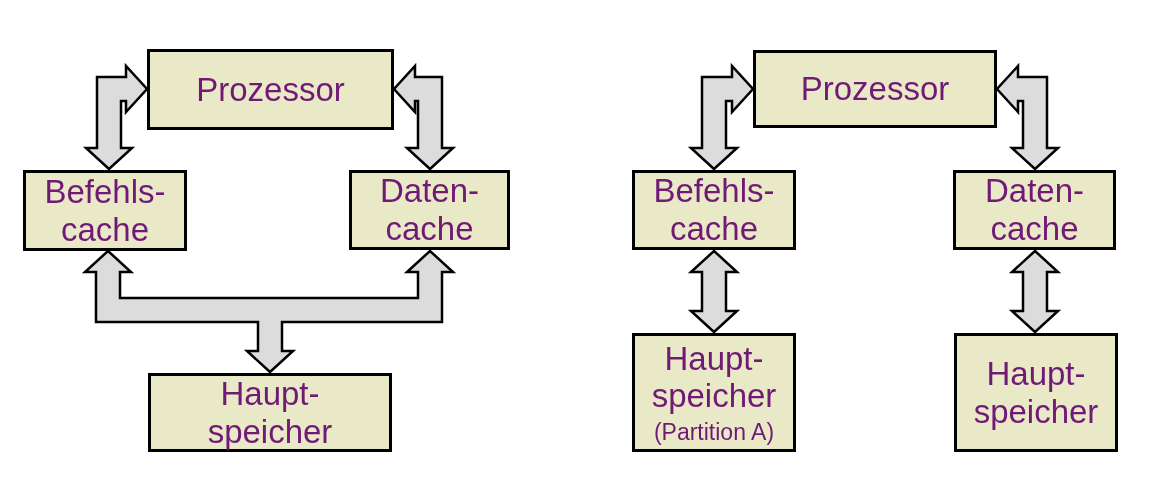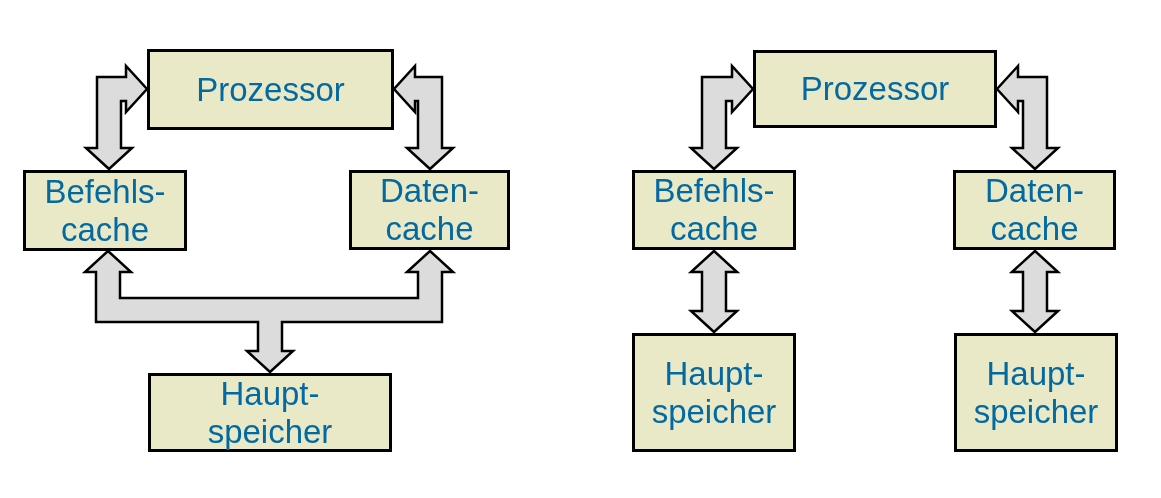--- a/index.html
+++ b/index.html
@@ -6,21 +6,21 @@
     margin: 0;
     padding: 0;
     background: #ffffff;
   }
   .canvas {
     position: relative;
     width: 1161px;
     height: 498px;
     background: var(--bg, #ffffff);
     font-family: "Liberation Sans", sans-serif;
-    color: #0369a1;
+    color: #701a75;
     overflow: hidden;
   }
   svg.wires {
     position: absolute;
     left: 0;
     top: 0;
   }
   svg.wires path {
     fill: var(--arrow-fill, #dcdcdc);
     stroke: var(--outline, #000000);
@@ -98,20 +98,21 @@
       <span>Befehls-</span>
       <span>cache</span>
     </div>
     <div class="node n-dat-r">
       <span>Daten-</span>
       <span>cache</span>
     </div>
     <div class="node n-haupt-a">
       <span>Haupt-</span>
       <span>speicher</span>
+      <span class="subline">(Partition A)</span>
     </div>
     <div class="node n-haupt-b">
       <span>Haupt-</span>
       <span>speicher</span>
     </div>
   </div>
 
 </div>
 
 </body></html>

